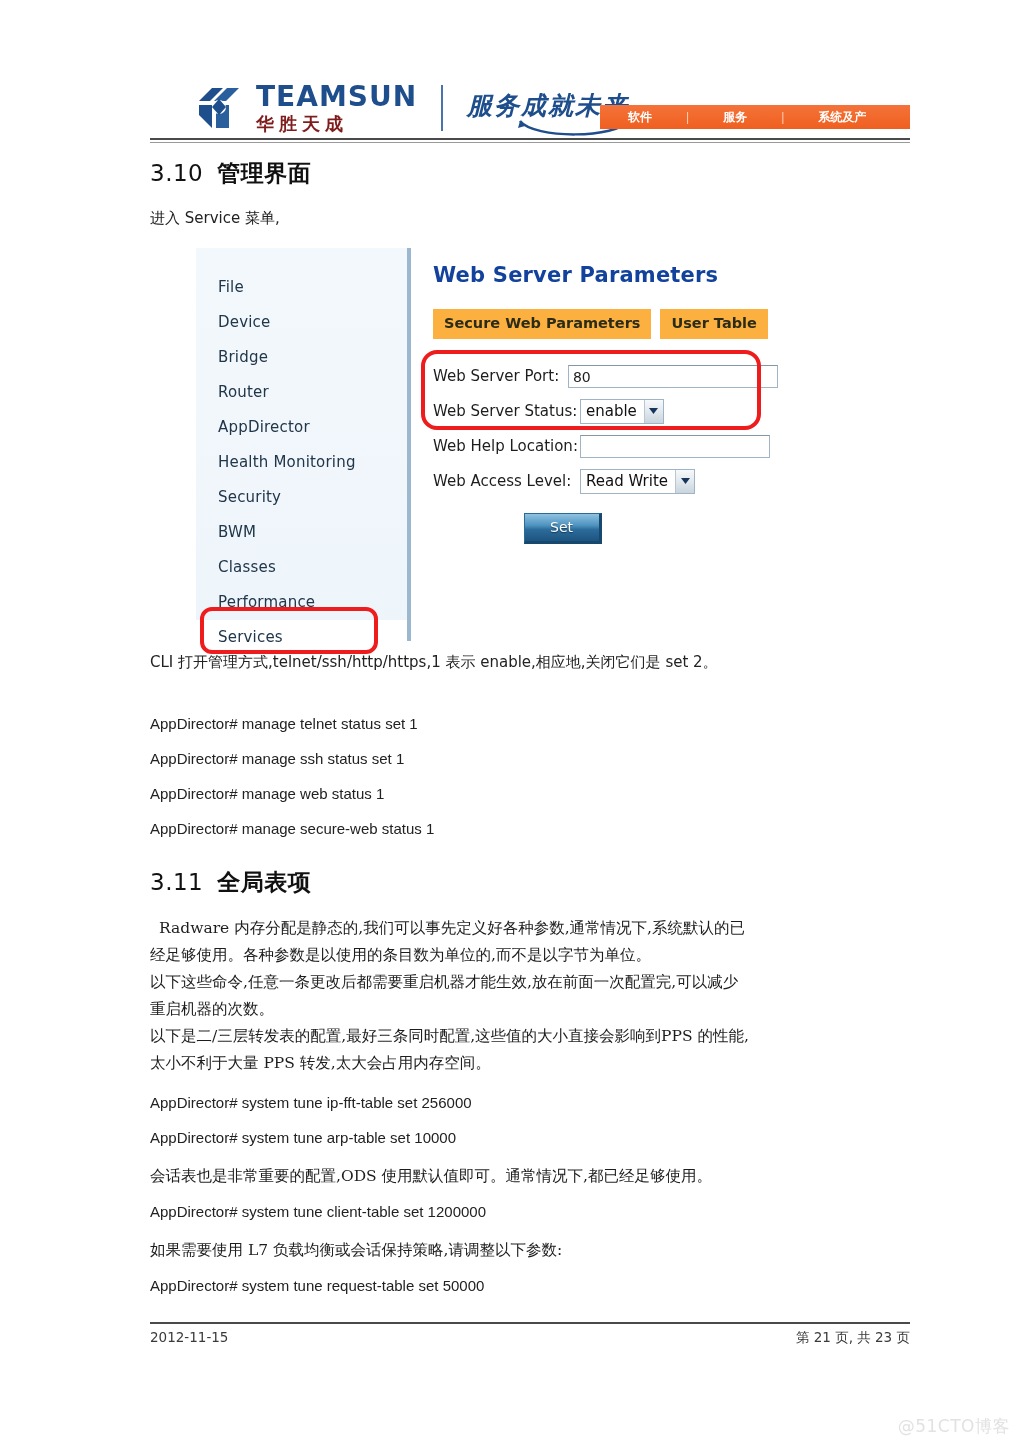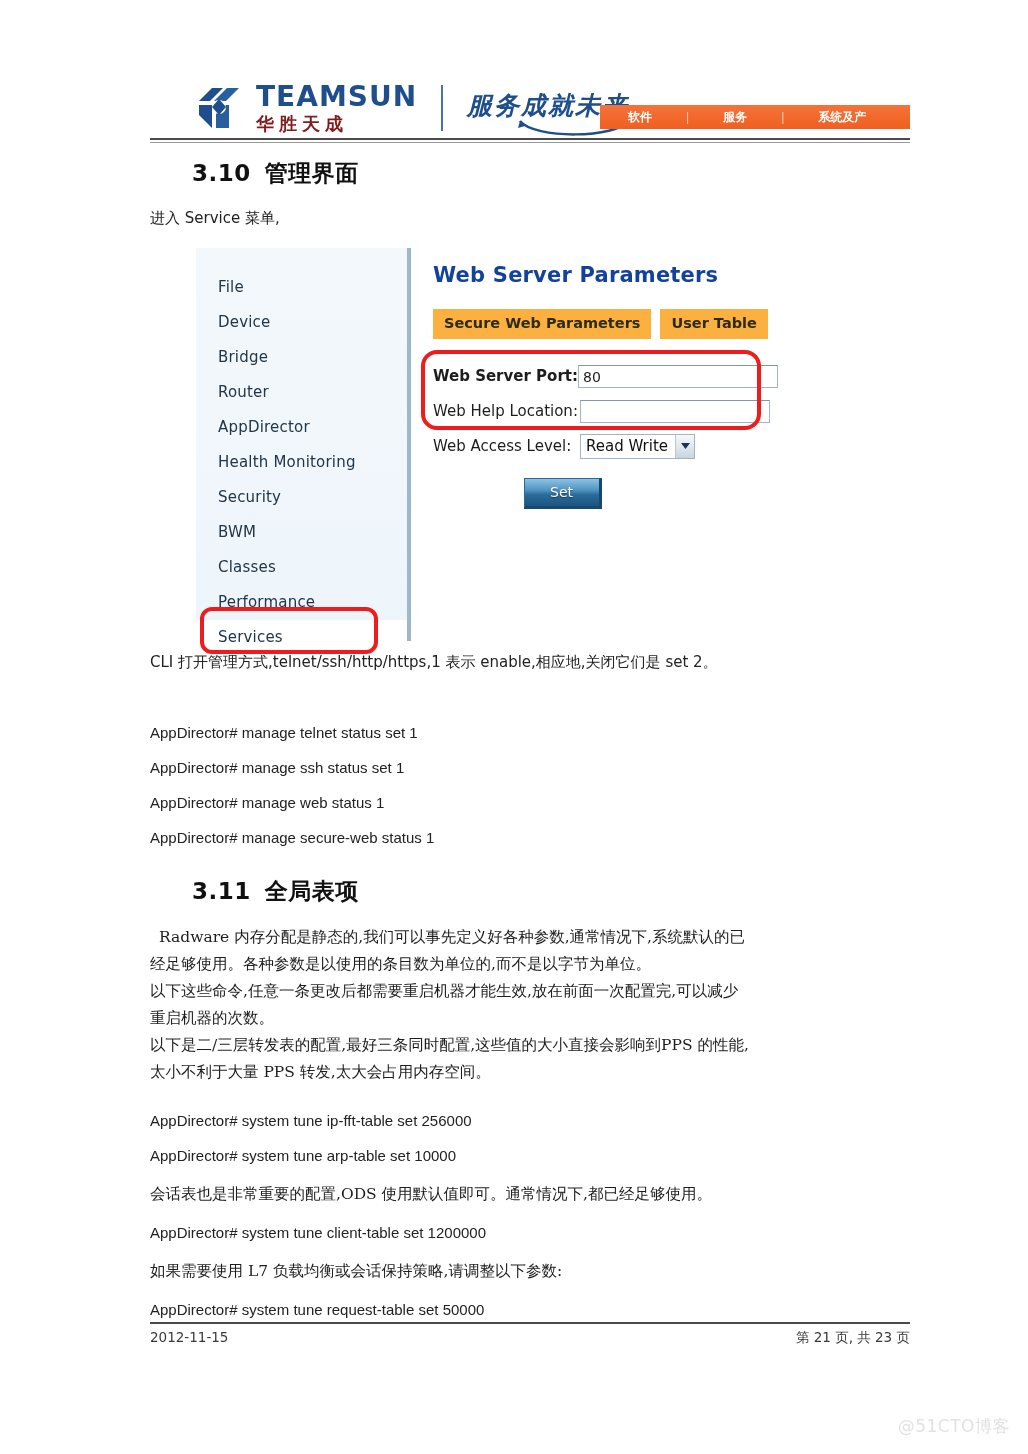--- a/index.html
+++ b/index.html
@@ -112,35 +112,35 @@
     width: 760px;
   }
   h2.sec-title {
     font-family: "DejaVu Sans", sans-serif;
     font-size: 23px;
     font-weight: normal;
     margin: 0 0 18px 0;
     color: #111;
     letter-spacing: 0.5px;
   }
-  h2.sec-title .num { font-weight: bold; margin-left: 42px; }
+  h2.sec-title .num { font-weight: normal; }
   h2.sec-title .cn { font-weight: bold; margin-left: 14px; }
 
   p.body-line {
     font-family: "DejaVu Sans", sans-serif;
     font-size: 15px;
     line-height: 1.55;
     margin: 0 0 6px 0;
     color: #222;
   }
   p.cli-line {
     font-family: "Liberation Sans", sans-serif;
     font-size: 15px;
     line-height: 1.2;
-    margin: 17px 0 17px 0;
+    margin: 8px 0 17px 0;
     color: #222;
   }
   p.para {
     font-family: "DejaVu Serif", serif;
     font-size: 15.5px;
     line-height: 1.62;
     margin: 0 0 2px 0;
     color: #1d1d1d;
     text-align: justify;
   }
@@ -226,21 +226,21 @@
     display: flex;
     align-items: center;
     height: 35px;
   }
   .form-label {
     font-family: "DejaVu Sans", sans-serif;
     font-size: 15px;
     color: #1d1d1d;
     white-space: nowrap;
   }
-  .lbl-port   { width: 147px; font-weight: bold; }
+  .lbl-port   { width: 147px; }
   .lbl-status { width: 147px; }
   .lbl-help   { width: 147px; }
   .lbl-access { width: 147px; }
 
   .text-input {
     height: 23px;
     border: 1px solid #9fb4c4;
     border-top-color: #8397a6;
     background: #ffffff;
     font-family: "DejaVu Sans", sans-serif;
@@ -410,20 +410,31 @@
         <div class="tab">User Table</div>
       </div>
 
       <div class="form">
 
         <div class="form-row">
           <span class="form-label lbl-port">Web Server Port:</span>
           <div class="text-input in-port">80</div>
         </div>
 
+        <div class="form-row">
+          <span class="form-label lbl-status">Web Server Status:</span>
+          <div class="select">
+            <span class="sel-val">enable</span>
+            <span class="sel-arrow">
+              <svg width="9" height="6" viewBox="0 0 9 6">
+                  <path d="M0 0 L9 0 L4.5 6 Z" fill="#15355a"></path>
+                </svg>
+            </span>
+          </div>
+        </div>
 
         <div class="form-row">
           <span class="form-label lbl-help">Web Help Location:</span>
           <div class="text-input in-help"></div>
         </div>
 
         <div class="form-row">
           <span class="form-label lbl-access">Web Access Level:</span>
           <div class="select">
             <span class="sel-val">Read Write</span>

